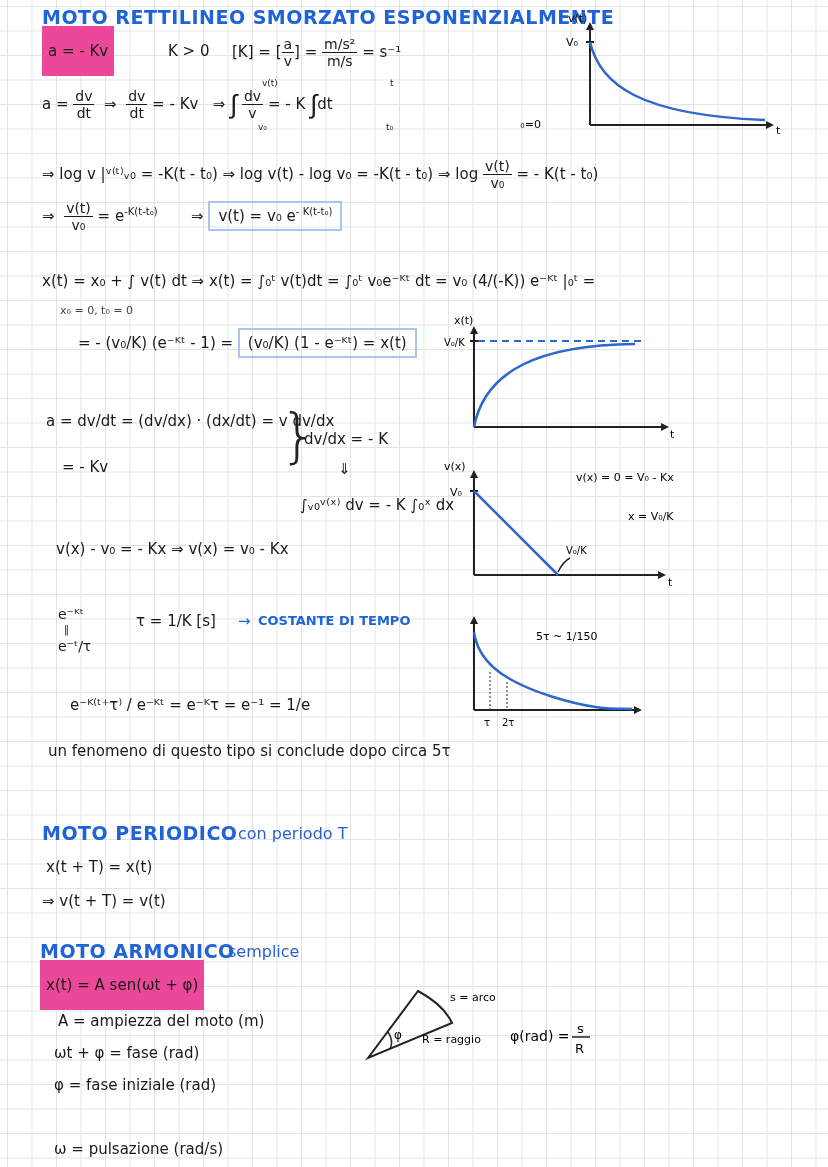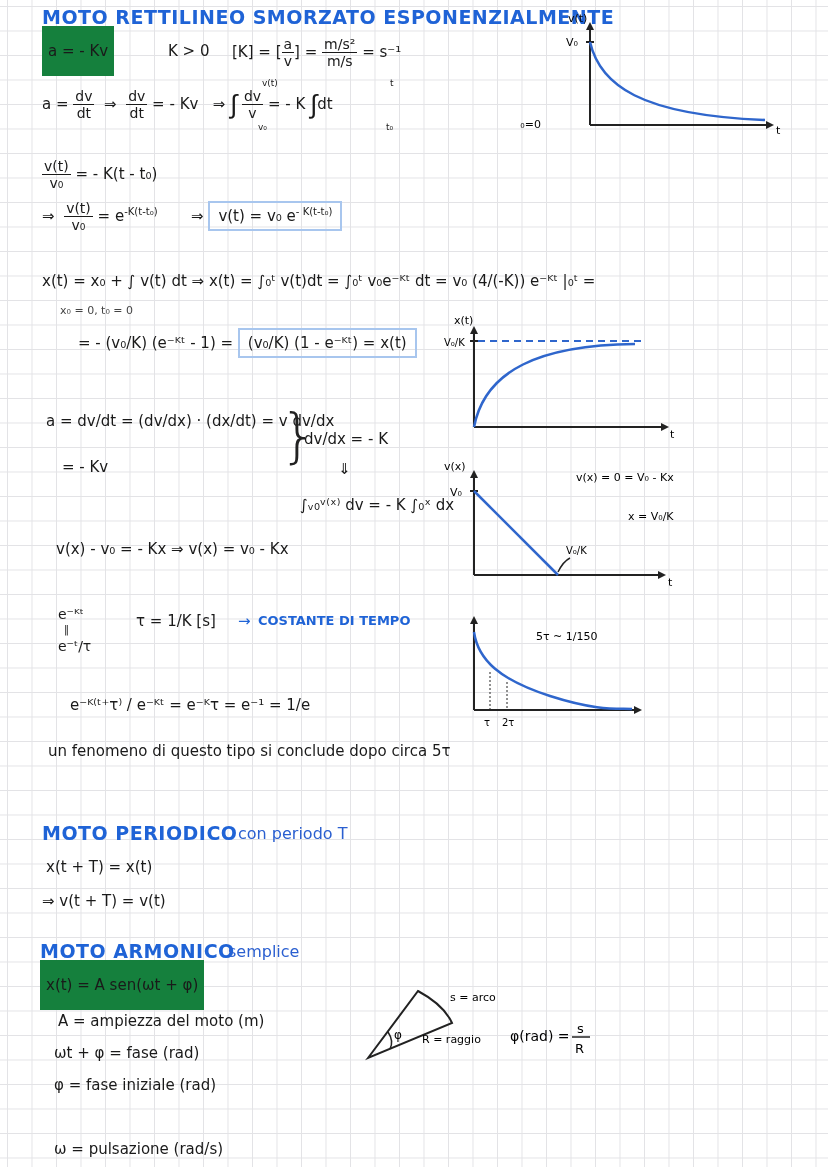--- a/index.html
+++ b/index.html
@@ -12,21 +12,21 @@
     background-size: 24.5px 24.5px;
     background-position: 7px 6px;
     font-family: "DejaVu Sans", sans-serif;
     color: #1a1a1a;
   }
   .abs { position: absolute; white-space: nowrap; }
   .title { color: #1f63d6; font-weight: bold; font-size: 19px; letter-spacing: 0.5px; }
   .sub { color: #2a5fd0; font-size: 16px; }
   .blue { color: #1f63d6; }
   .eq { font-size: 15px; }
-  .hl { background: #15803d; padding: 16px 6px; }
+  .hl { background: #ec4899; padding: 16px 6px; }
   .box { border: 2px solid #a8c6ee; padding: 4px 8px; }
   .frac { display: inline-flex; flex-direction: column; align-items: center; vertical-align: middle; font-size: 14px; line-height: 16px; }
   .frac .num { border-bottom: 1.5px solid #1a1a1a; padding: 0 2px; }
   .frac .den { padding: 0 2px; }
   sup { font-size: 10px; }
   .int { font-size: 26px; font-weight: 300; vertical-align: middle; }
   svg text { font-family: "DejaVu Sans", sans-serif; }
 </style>
 </head>
 <body>
@@ -83,20 +83,21 @@
   <text x="256" y="134" font-size="11">t</text>
   <line x1="70" y1="125" x2="70" y2="26" stroke="#222" stroke-width="2"></line>
   <polygon points="66,30 70,22 74,30" fill="#222"></polygon>
   <line x1="70" y1="125" x2="250" y2="125" stroke="#222" stroke-width="2"></line>
   <polygon points="246,121 254,125 246,129" fill="#222"></polygon>
   <line x1="66" y1="42" x2="74" y2="42" stroke="#222" stroke-width="2"></line>
   <path d="M70 42 C 80 85, 120 115, 245 120" fill="none" stroke="#2f66cc" stroke-width="2.5"></path>
 </svg>
 
 <div class="abs eq" style="left:42px;top:158px;">
+  <span>⇒ log v |ᵛ⁽ᵗ⁾ᵥ₀ = -K(t - t₀)  ⇒ log v(t) - log v₀ = -K(t - t₀)  ⇒ log</span>
   <span class="frac">
       <span class="num">v(t)</span>
       <span class="den">v₀</span>
     </span>
   <span>= - K(t - t₀)</span>
 </div>
 
 <div class="abs eq" style="left:42px;top:200px;">
   <span>⇒</span>&nbsp;
   <span class="frac">

